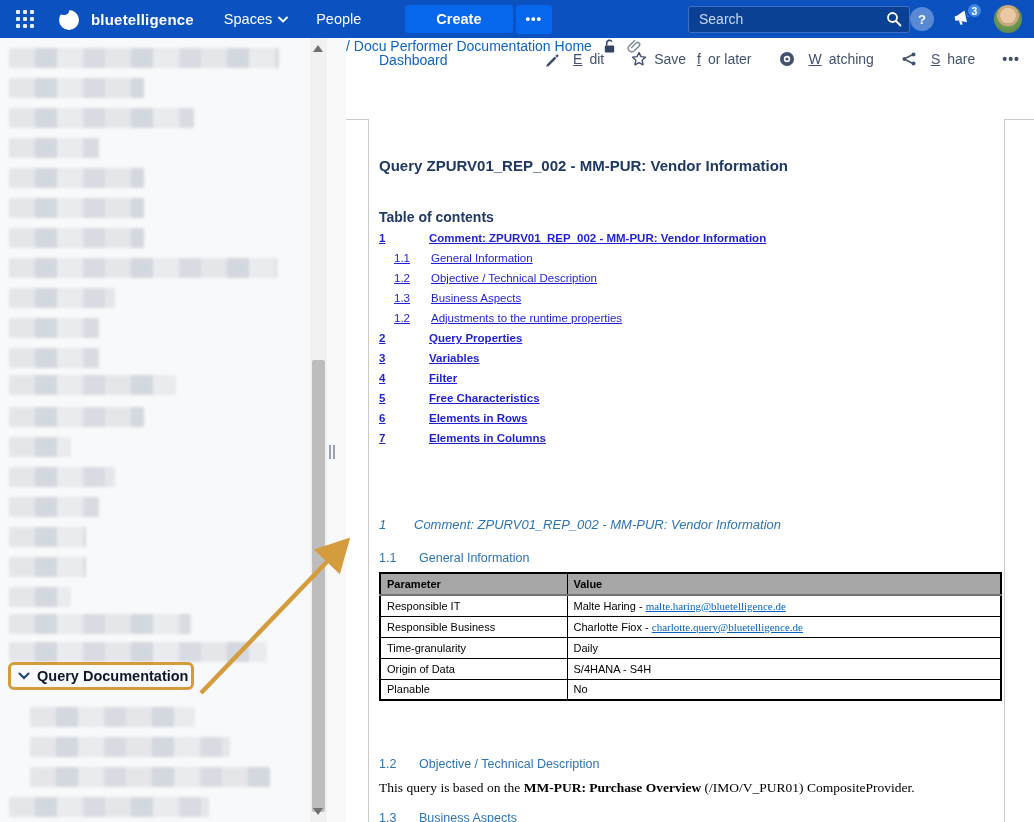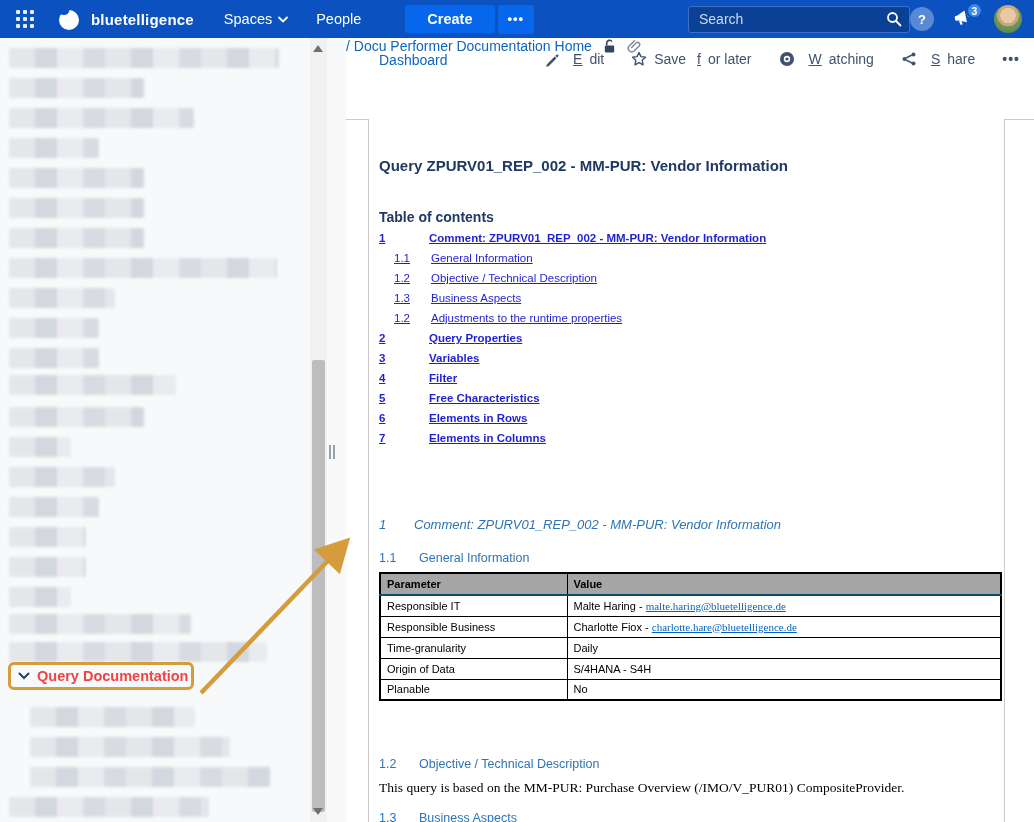--- a/index.html
+++ b/index.html
@@ -7,21 +7,21 @@
               font-family:"Liberation Sans", sans-serif; }
 
   
   .topnav { height:38px; background:#0B51C0; display:flex; align-items:center;
             padding:0 12px 0 16px; color:#fff; position:relative; z-index:5; }
   .nav-grid { width:18px; height:18px; margin-right:22px; cursor:pointer; opacity:.9; }
   .nav-logo { width:26px; height:26px; margin-right:9px; }
   .nav-brand { font-size:15px; font-weight:bold; letter-spacing:.2px; margin-right:30px; }
   .nav-item { font-size:14.5px; margin-right:28px; display:flex; align-items:center; gap:6px; cursor:pointer; }
   .btn-create { background:#0767EC; border:none; color:#fff; font-weight:bold; font-size:14.5px;
-                padding:6px 22px; border-radius:3px; margin-left:16px; cursor:pointer; }
+                padding:6px 31px; border-radius:3px; margin-left:16px; cursor:pointer; }
   .btn-navmore { background:#0767EC; border:none; color:#fff; font-weight:bold; font-size:13px;
                  padding:6px 10px 8px; border-radius:3px; margin-left:3px; cursor:pointer; letter-spacing:1px; }
   .nav-right { margin-left:auto; display:flex; align-items:center; }
   .nav-search { position:relative; margin-right:0; }
   .nav-search input { width:222px; height:27px; background:#0A4194; border:1px solid #3C70C8;
                       border-radius:3px; color:#fff; font-size:14px; padding:0 30px 0 10px;
                       font-family:"Liberation Sans", sans-serif; }
   .nav-search input::placeholder { color:#CBD9F2; }
   .nav-search .mag { position:absolute; right:8px; top:5px; }
   .nav-help { width:24px; height:24px; border-radius:50%; background:rgba(255,255,255,.32);
@@ -37,21 +37,21 @@
   
   .content { display:flex; height:784px; }
 
   
   .sidebar { width:346px; position:relative; background:#F8F9FA; overflow:hidden; flex:none; }
   .ph-bar { position:absolute; height:20px; border-radius:2px; filter:blur(1.6px);
             background:repeating-linear-gradient(90deg,#e4e6ea 0 26px,#d3d7de 26px 48px,#e9ebee 48px 74px,#d8dce2 74px 96px); }
   .qd-box { position:absolute; top:624px; left:8px; width:186px; height:28px;
             border:3px solid #D49C3D; border-radius:6px; background:transparent;
             display:flex; align-items:center; padding-left:7px; gap:7px; cursor:pointer; }
-  .qd-label { font-size:14.5px; font-weight:bold; color:#ef4444; }
+  .qd-label { font-size:14.5px; font-weight:bold; color:#0f172a; }
   .sb-scroll { position:absolute; right:19px; top:0; bottom:0; width:17px; background:#F1F1F1; }
   .sb-thumb { position:absolute; left:2px; width:13px; top:322px; height:452px; background:#BDBDBD; border-radius:2px; }
   .sb-arrow { position:absolute; left:3px; width:0; height:0; border-left:5.5px solid transparent;
               border-right:5.5px solid transparent; }
   .sb-arrow.up { top:7px; border-bottom:7px solid #707070; }
   .sb-arrow.down { bottom:7px; border-top:7px solid #707070; }
   .sb-grip { position:absolute; left:329px; top:407px; display:flex; gap:2px; cursor:col-resize; }
   .sb-grip i { display:block; width:2px; height:14px; background:#98A1B0; }
 
   
@@ -85,27 +85,27 @@
   .sec-h2 { font-size:12.5px; }
   .sec-h2 .num { width:40px; flex:none; }
   .sec-12 { top:638px; }
   .sec-11 { top:432px; }
   .sec-13 { top:692px; }
 
   table.info { position:absolute; left:10px; top:453px; width:623px; border-collapse:collapse;
                border:2px solid #000; font-size:11px; color:#000; }
   table.info th, table.info td { border:1px solid #000; padding:0 6px; height:21px; text-align:left;
                font-weight:normal; vertical-align:middle; }
-  table.info thead th { background:#A6A6A6; font-weight:bold; height:22px; border-bottom:2px solid #0c4a6e; }
+  table.info thead th { background:#A6A6A6; font-weight:bold; height:22px; border-bottom:2px solid #737373; }
   table.info .col-param { width:187px; }
   table.info a { color:#0563C1; text-decoration:underline; cursor:pointer;font-family:Liberation Serif, serif; }
 
   .doc-para { position:absolute; left:10px; top:661px; font-family:"Liberation Serif", serif;
               font-size:13.5px; color:#000; width:615px; }
-  .doc-para b { font-weight:normal; }
+  .doc-para b { font-weight:bold; }
 
   
   .annot { position:absolute; left:0; top:0; width:1034px; height:822px; pointer-events:none; z-index:9; }
 </style>
 </head>
 <body>
 
 <header class="topnav">
   <svg class="nav-grid" viewBox="0 0 18 18">
     <g fill="#ffffff">
@@ -335,21 +335,21 @@
             <th>Value</th>
           </tr>
         </thead>
         <tbody id="info-table-body">
             <tr>
               <td>Responsible IT</td>
               <td><span>Malte Haring - </span><a>malte.haring@bluetelligence.de</a></td>
             </tr>
             <tr>
               <td>Responsible Business</td>
-              <td><span>Charlotte Fiox - </span><a>charlotte.hare@bluetelligence.de</a></td>
+              <td><span>Charlotte Fiox - </span><a>charlotte.query@bluetelligence.de</a></td>
             </tr>
             <tr>
               <td>Time-granularity</td>
               <td><span>Daily</span></td>
             </tr>
             <tr>
               <td>Origin of Data</td>
               <td><span>S/4HANA - S4H</span></td>
             </tr>
             <tr>

